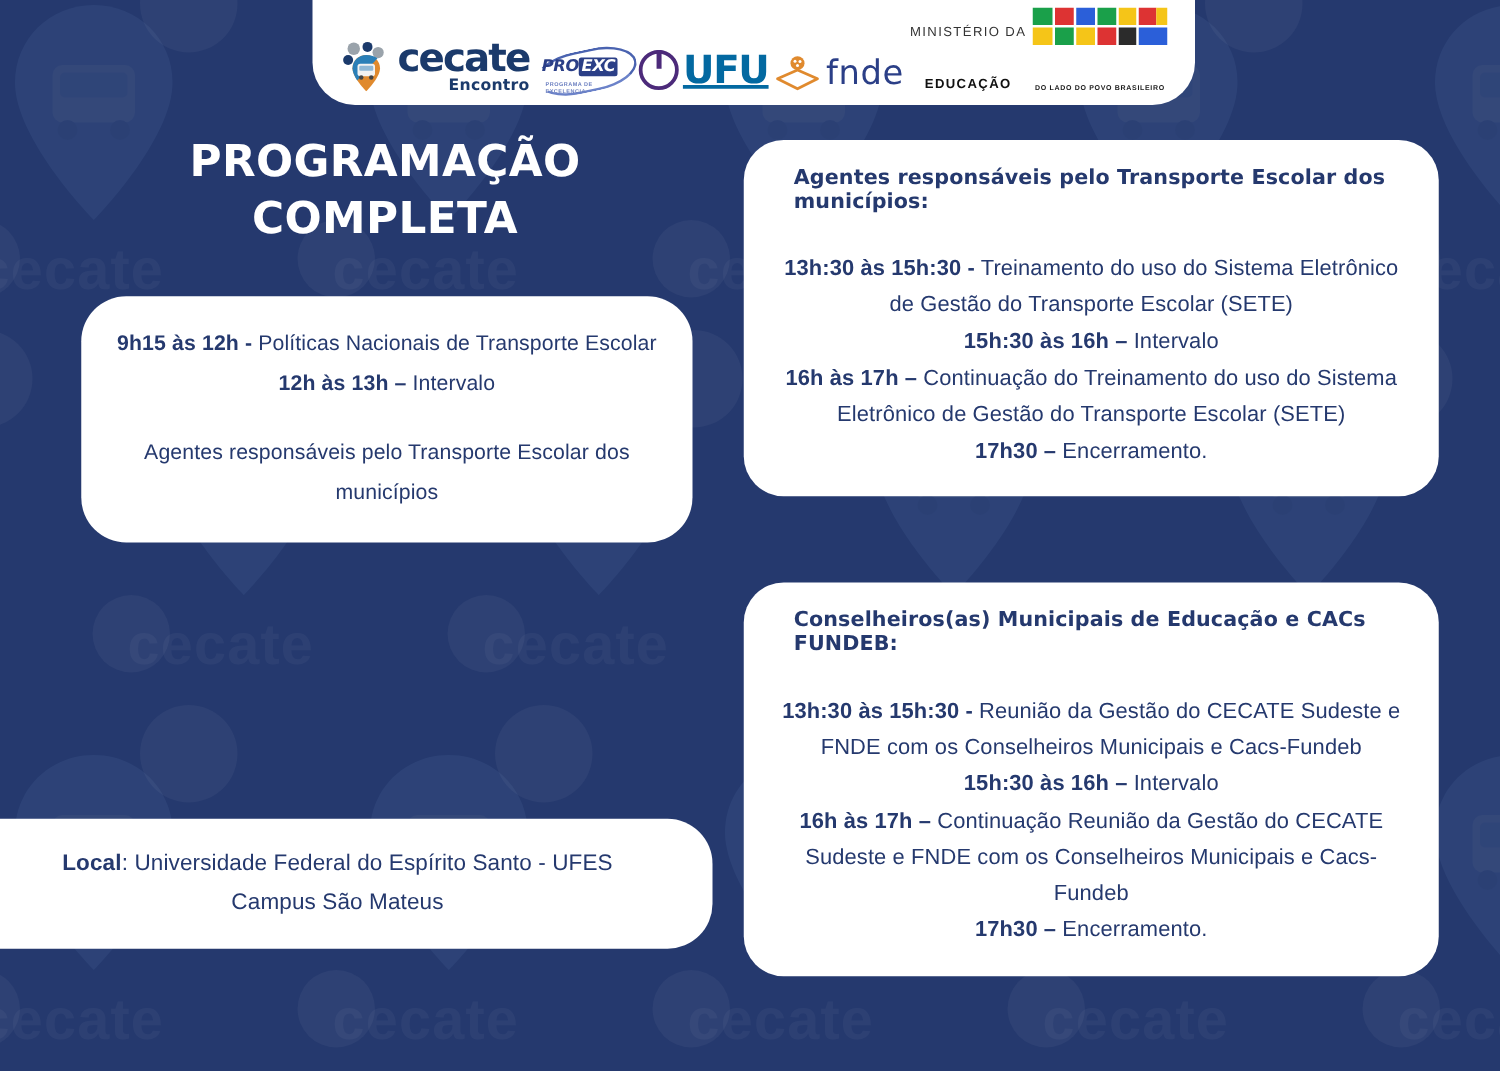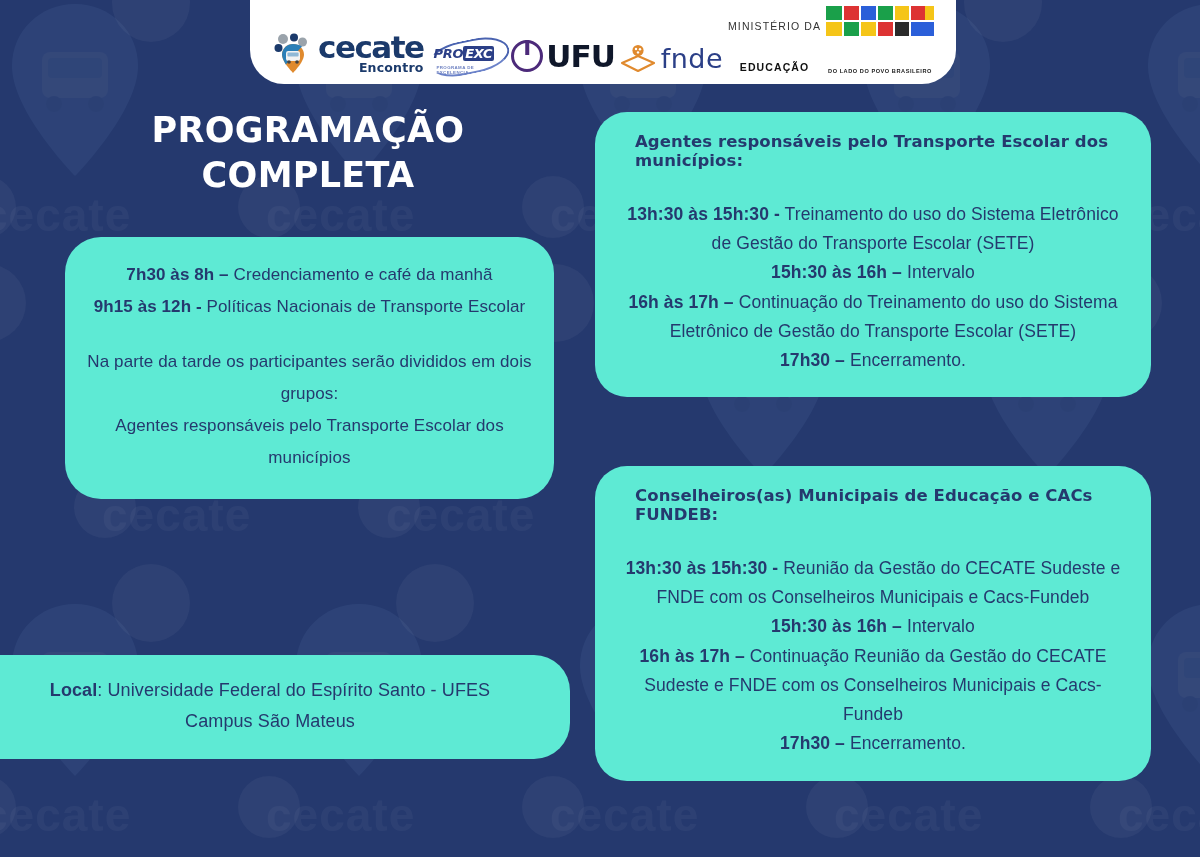--- a/index.html
+++ b/index.html
@@ -105,22 +105,23 @@
     width:26px;height:26px;border-radius:50%;
     border:3.5px solid #4c2a7a;
     position:relative;
   }
   .ufu-mark:after{
     content:"";position:absolute;left:50%;top:-3px;
     width:3.5px;height:15px;background:#4c2a7a;
     transform:translateX(-50%);
   }
   .ufu-text{
-    font-size:31px;font-weight:800;color:#0f172a;letter-spacing:-1px;
+    font-size:31px;font-weight:800;color:#0369a1;letter-spacing:-1px;
     font-family:"DejaVu Sans", sans-serif;
+    text-decoration:underline;
   }
 
   
   .logo-fnde{gap:5px;}
   .fnde-mark{position:relative;width:36px;height:30px;}
   .fnde-text{
     font-size:27px;color:#2b3f87;letter-spacing:.5px;font-weight:400;
     font-family:"DejaVu Sans", sans-serif;
   }
 
@@ -152,21 +153,21 @@
     line-height:1.28;
     letter-spacing:.3px;
     z-index:4;
     font-family:"DejaVu Sans", sans-serif;
   }
   .headline .l2{display:block;}
 
   
   .card{
     position:absolute;
-    background:#5eead4;
+    background:#ffffff;
     color:#25396e;
     z-index:4;
     box-sizing:border-box;
   }
   .card p{margin:0;}
 
   #card-morning{
     left:65px;top:237px;width:489px;
     border-radius:36px;
     padding:22px 18px 24px;
@@ -461,24 +462,23 @@
       </div>
       <span class="gov-bot">DO LADO DO POVO BRASILEIRO</span>
     </div>
   </div>
 
   <div class="headline">
     <span>PROGRAMAÇÃO COMPLETA</span>
   </div>
 
   <div class="card" id="card-morning">
-    <p class="line"><b>7h30 às 8h –</b><span> Credenciamento e café da manhã</span></p>
     <p class="line"><b>9h15 às 12h -</b><span> Políticas Nacionais de Transporte Escolar</span></p>
+    <p class="line"><b>12h às 13h –</b><span> Intervalo</span></p>
     <div class="gap"></div>
-    <p class="line">Na parte da tarde os participantes serão divididos em dois grupos:</p>
     <p class="line">Agentes responsáveis pelo Transporte Escolar dos municípios</p>
   </div>
 
   <div class="card" id="card-local">
     <p class="line"><b>Local</b><span>: Universidade Federal do Espírito Santo - UFES Campus São Mateus</span></p>
   </div>
 
   <div class="card" id="card-agentes">
     <p class="card-title">Agentes responsáveis pelo Transporte Escolar dos municípios:</p>
     <p class="line"><b>13h:30 às 15h:30 -</b><span> Treinamento do uso do Sistema Eletrônico de Gestão do Transporte Escolar (SETE)</span></p>

